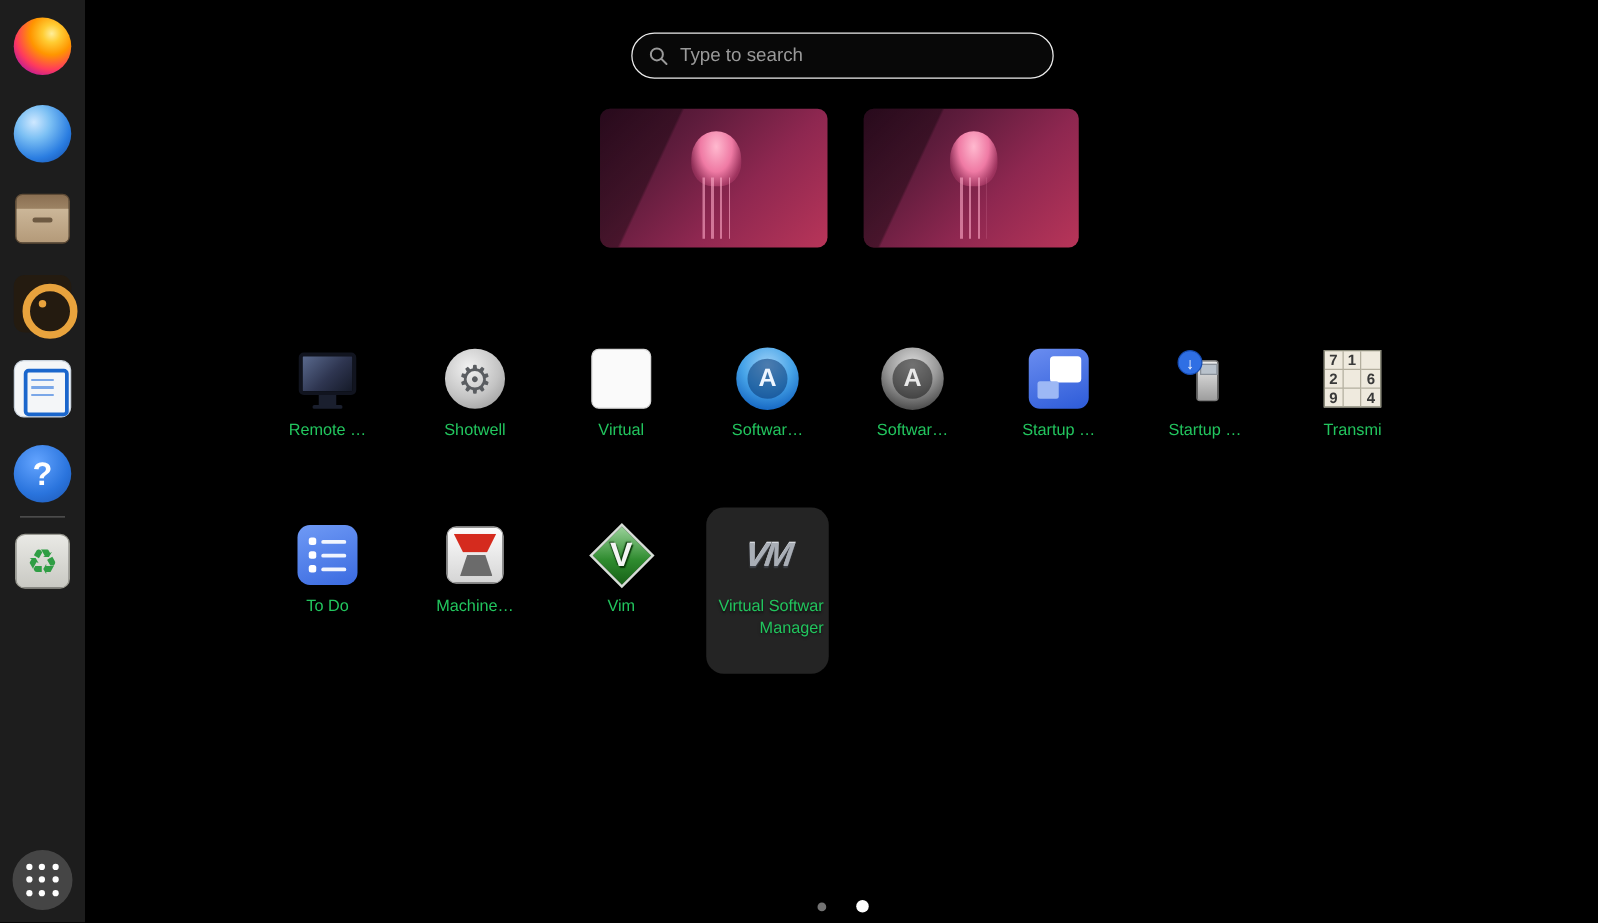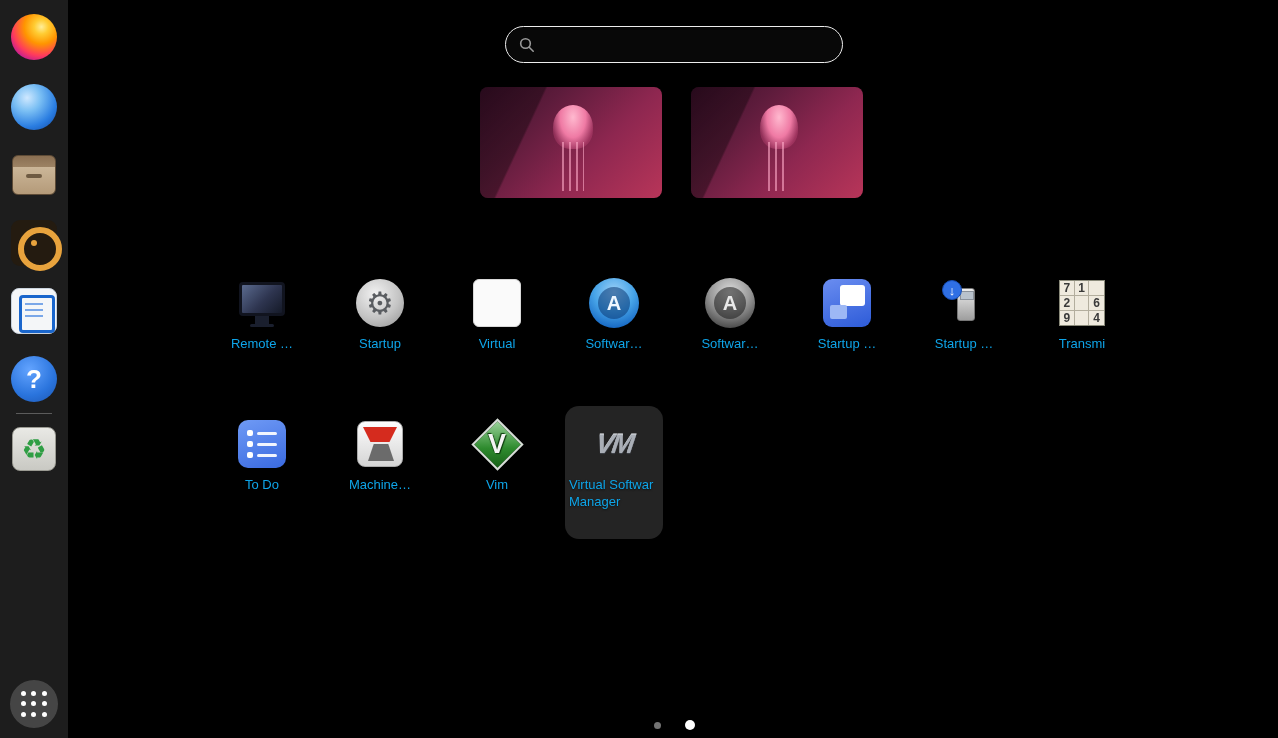--- a/index.html
+++ b/index.html
@@ -56,21 +56,21 @@
     border-radius:50% 50% 42% 42%; }
   .jelly::after { content:""; position:absolute; left:22%; top:85%; width:56%; height:110%;
     background:repeating-linear-gradient(90deg, rgba(255,170,200,0.75) 0 2px, transparent 2px 7px); opacity:.8; }
 
   
   .cell { position:absolute; width:104px; display:flex; flex-direction:column; align-items:center; cursor:pointer; }
   .cell.r1 { top:270px; }
   .cell.r2 { top:410px; }
   .aicon { width:56px; height:56px; display:flex; align-items:center; justify-content:center; margin-top:5px; }
   .cell.r2 .aicon { margin-top:6px; }
-  .lbl { margin-top:4px; font-size:13px; line-height:17px; color:#0ea5e9; text-align:left; max-width:102px;
+  .lbl { margin-top:4px; font-size:13px; line-height:17px; color:#22c55e; text-align:right; max-width:102px;
     text-shadow:0 1px 2px rgba(0,0,0,0.6); }
 
   .cell-vmm { left:565px; top:406px; width:98px; height:133px; border-radius:14px; background:rgba(255,255,255,0.14); }
   .cell-vmm .aicon { margin-top:10px; }
   .cell-vmm .lbl { max-width:90px; }
 
   
   .i-remote { width:46px; height:34px; border-radius:4px; position:relative; margin-bottom:8px;
     background:linear-gradient(135deg,#5a6a8e 0%,#2e3550 55%,#151a28 100%); border:3px solid #11141f; }
   .i-remote::before { content:""; position:absolute; left:13px; bottom:-11px; width:14px; height:8px; background:#1a1f2e; }
@@ -181,20 +181,21 @@
           <i></i>
       </span>
     </div>
   </aside>
 
   <div class="search">
     <svg width="16" height="16" viewBox="0 0 16 16">
       <circle cx="6.5" cy="6.5" r="4.8" fill="none" stroke="#9a9a9a" stroke-width="1.6"></circle>
       <line x1="10.2" y1="10.2" x2="14.2" y2="14.2" stroke="#9a9a9a" stroke-width="1.6" stroke-linecap="round"></line>
     </svg>
+    <input type="text" placeholder="Type to search" style="">
   </div>
 
   <div class="ws ws-1">
     <div class="shade"></div>
     <div class="jelly"></div>
   </div>
   <div class="ws ws-2">
     <div class="shade"></div>
     <div class="jelly"></div>
   </div>
@@ -202,21 +203,21 @@
   <div class="cell r1" style="left:210px">
     <span class="aicon">
         <span class="i-remote"></span>
       </span>
     <span class="lbl">Remote …</span>
   </div>
   <div class="cell r1" style="left:328px">
     <span class="aicon">
         <span class="i-gear">⚙</span>
       </span>
-    <span class="lbl">Startup</span>
+    <span class="lbl">Shotwell</span>
   </div>
   <div class="cell r1" style="left:445px">
     <span class="aicon">
         <span class="i-shotwell"><span class="photo"></span></span>
       </span>
     <span class="lbl">Virtual</span>
   </div>
   <div class="cell r1" style="left:562px">
     <span class="aicon">
         <span class="i-sw i-sw-blue">

